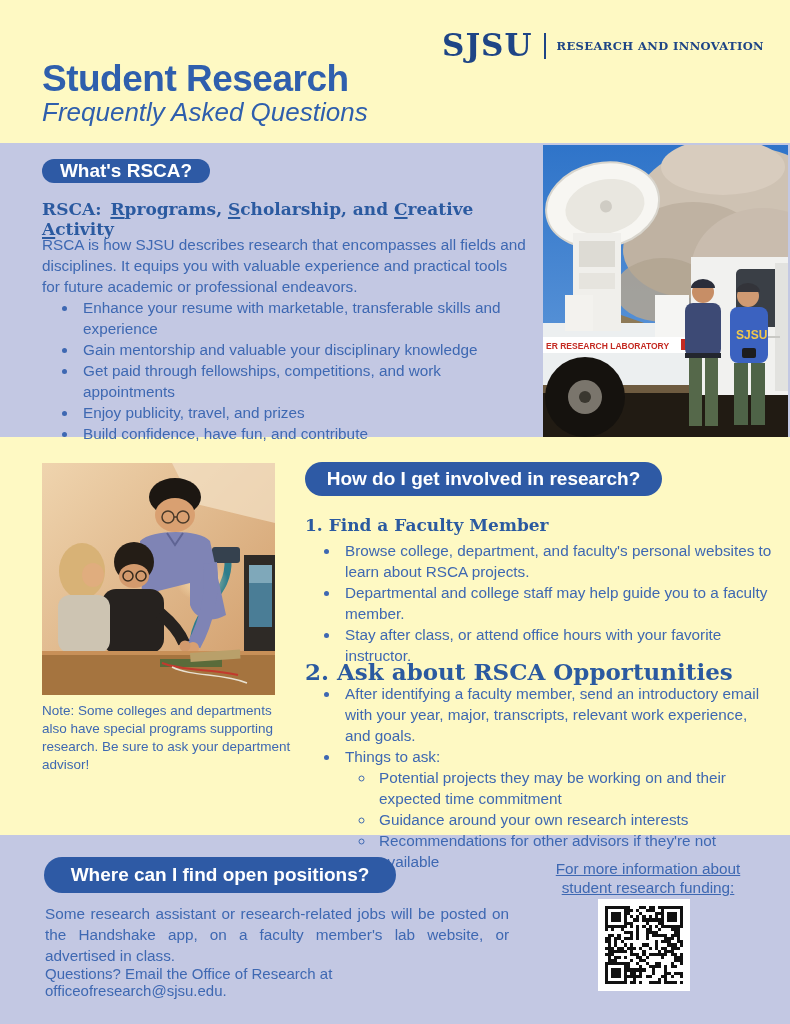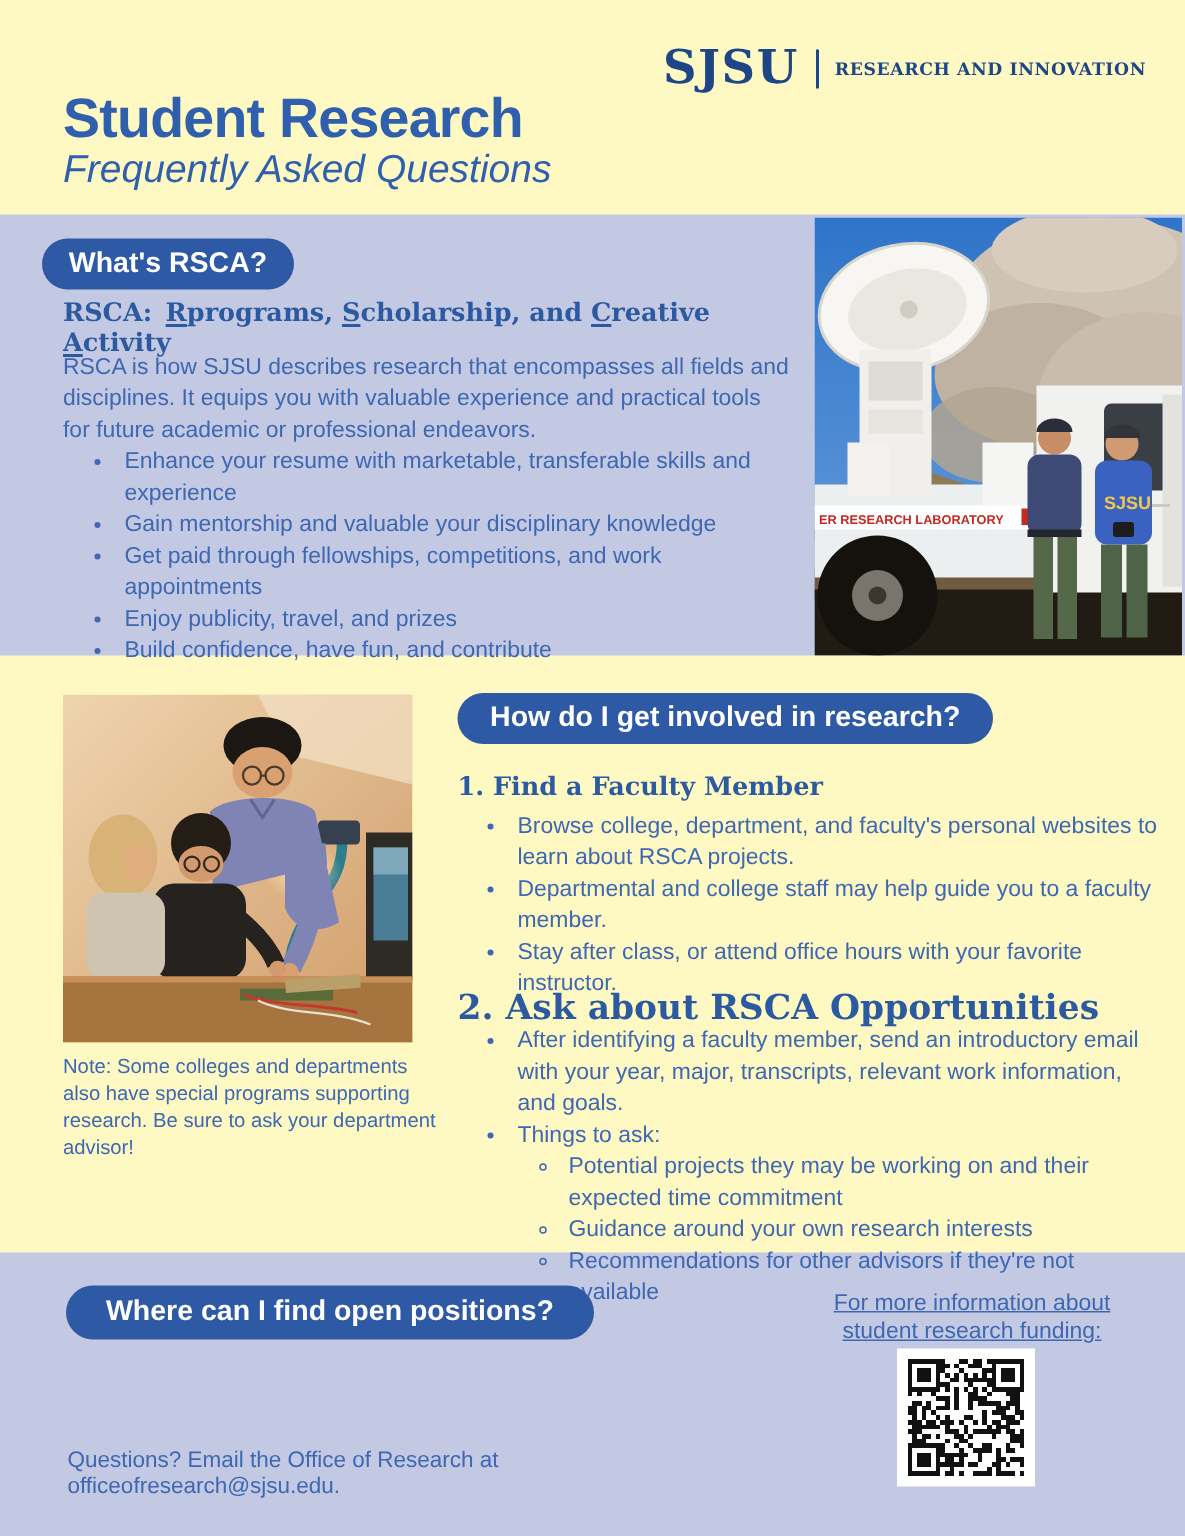--- a/index.html
+++ b/index.html
@@ -19,21 +19,21 @@
   .page-title{position:absolute;left:42px;top:58px;font-size:37px;font-weight:700;letter-spacing:-.5px;color:var(--title);}
   .page-subtitle{position:absolute;left:42px;top:97px;font-size:26px;font-style:italic;color:var(--title);}
 
   
   .band{position:absolute;left:0;width:790px;background:var(--lavender);}
   .band1{top:143px;height:294px;}
   .band3{top:835px;height:189px;}
 
   
   .pill{position:absolute;background:var(--pill);color:#fff;font-weight:700;font-size:19px;border-radius:22px;display:flex;align-items:center;justify-content:center;text-align:center;}
-  .pill-rsca{left:28px;top:159px;width:168px;height:34px;}
+  .pill-rsca{left:42px;top:159px;width:168px;height:24px;}
   .pill-involved{left:305px;top:462px;width:357px;height:34px;}
   .pill-positions{left:44px;top:857px;width:352px;height:36px;}
 
   
   .serif-h{position:absolute;font-family:"DejaVu Serif",serif;font-weight:700;color:var(--heading);}
   .rsca-heading{left:42px;top:199px;font-size:17px;width:500px;}
   .rsca-heading .u{text-decoration:underline;text-underline-offset:2px;text-decoration-thickness:2px;}
   .rsca-heading .pref{margin-right:9px;}
   .step-heading1{left:305px;top:515px;font-size:17px;}
   .step-heading2{left:305px;top:658px;font-size:23px;}
@@ -240,31 +240,32 @@
 
   <div class="serif-h step-heading1">1. Find a Faculty Member</div>
   <ul class="blt body-text step-bullets step1-bullets">
     <li>Browse college, department, and faculty's personal websites to learn about RSCA projects.</li>
     <li>Departmental and college staff may help guide you to a faculty member.</li>
     <li>Stay after class, or attend office hours with your favorite instructor.</li>
   </ul>
 
   <div class="serif-h step-heading2">2. Ask about RSCA Opportunities</div>
   <ul class="blt body-text step-bullets step2-bullets">
-    <li>After identifying a faculty member, send an introductory email with your year, major, transcripts, relevant work information, and goals.</li>
+    <li>After identifying a faculty member, send an introductory email with your year, major, transcripts, relevant work experience, and goals.</li>
     <li><span>Things to ask:</span>
       <ul class="sub">
         <li>Potential projects they may be working on and their expected time commitment</li>
         <li>Guidance around your own research interests</li>
         <li>Recommendations for other advisors if they're not available</li>
       </ul>
     </li>
   </ul>
 
   <div class="pill pill-positions">Where can I find open positions?</div>
+  <div class="body-text positions-body">Some research assistant or research-related jobs will be posted on the Handshake app, on a faculty member's lab website, or advertised in class.</div>
   <div class="positions-contact">Questions? Email the Office of Research at officeofresearch@sjsu.edu.</div>
 
   <div class="funding-label">
     <div>For more information about</div>
     <div>student research funding:</div>
   </div>
 
   <div class="qr-box">
     <svg viewBox="0 0 25 25" shape-rendering="crispEdges">
         <rect x="0" y="0" width="1" height="1" fill="#111"></rect>

